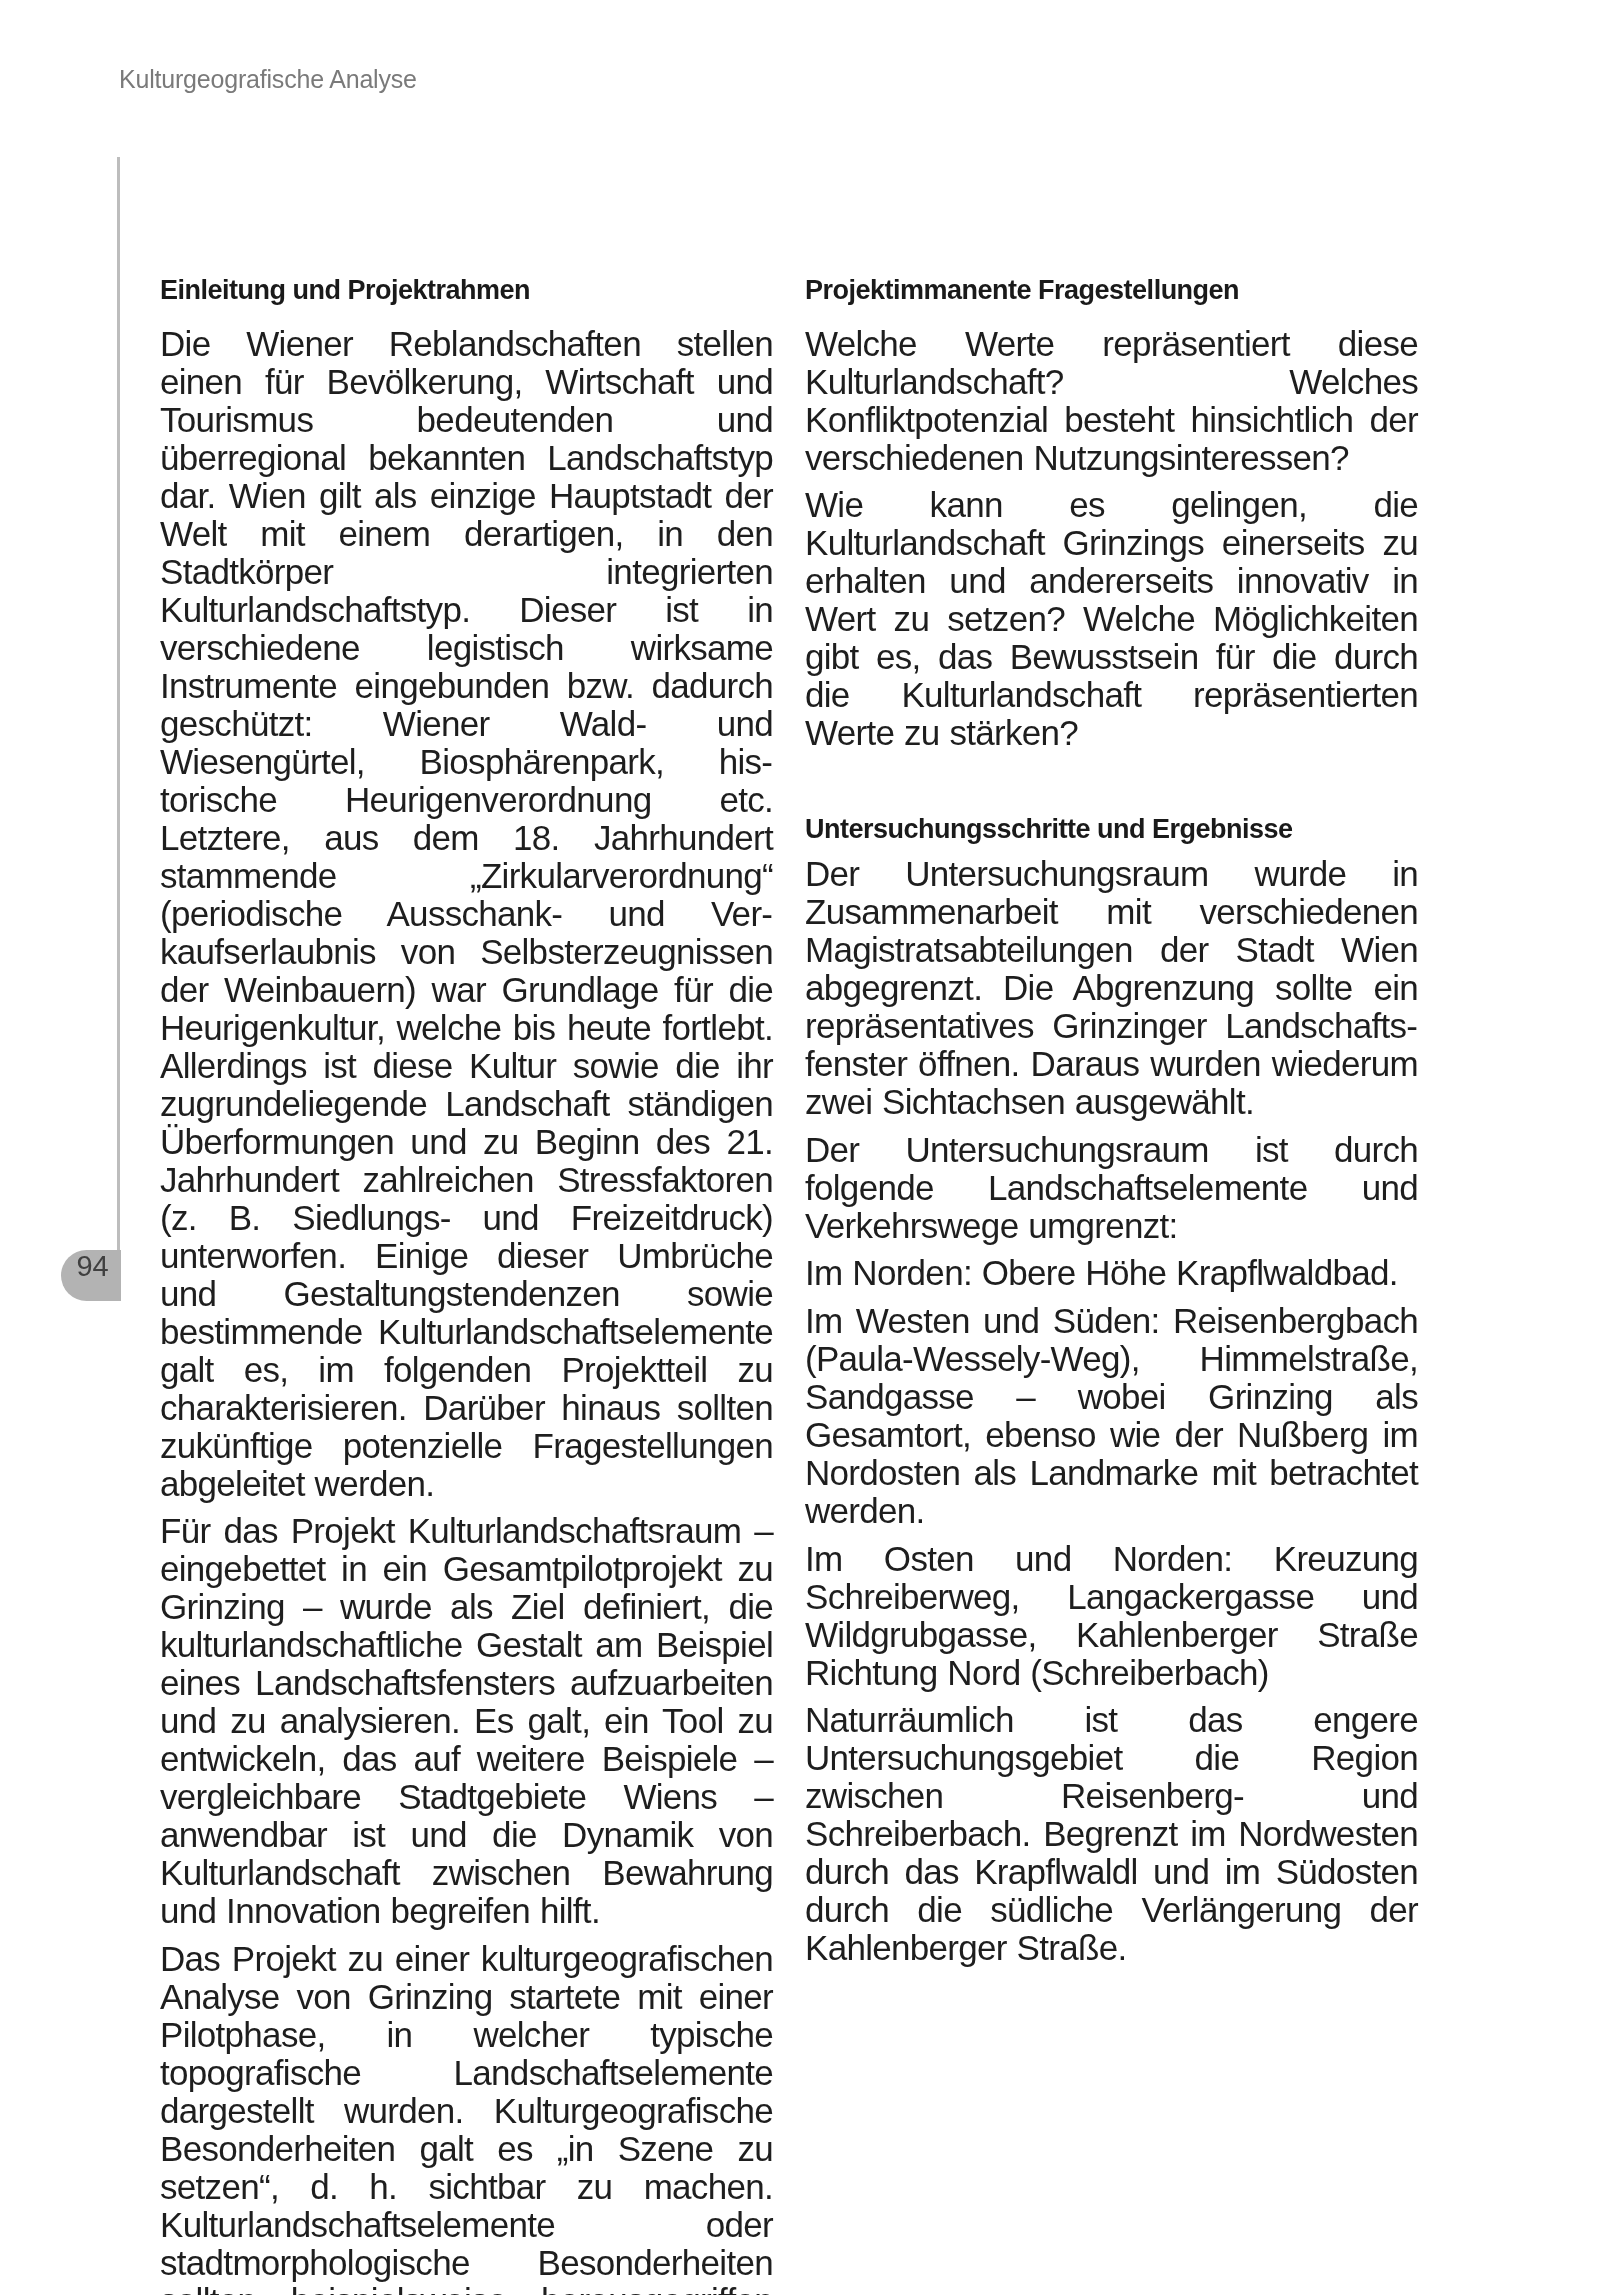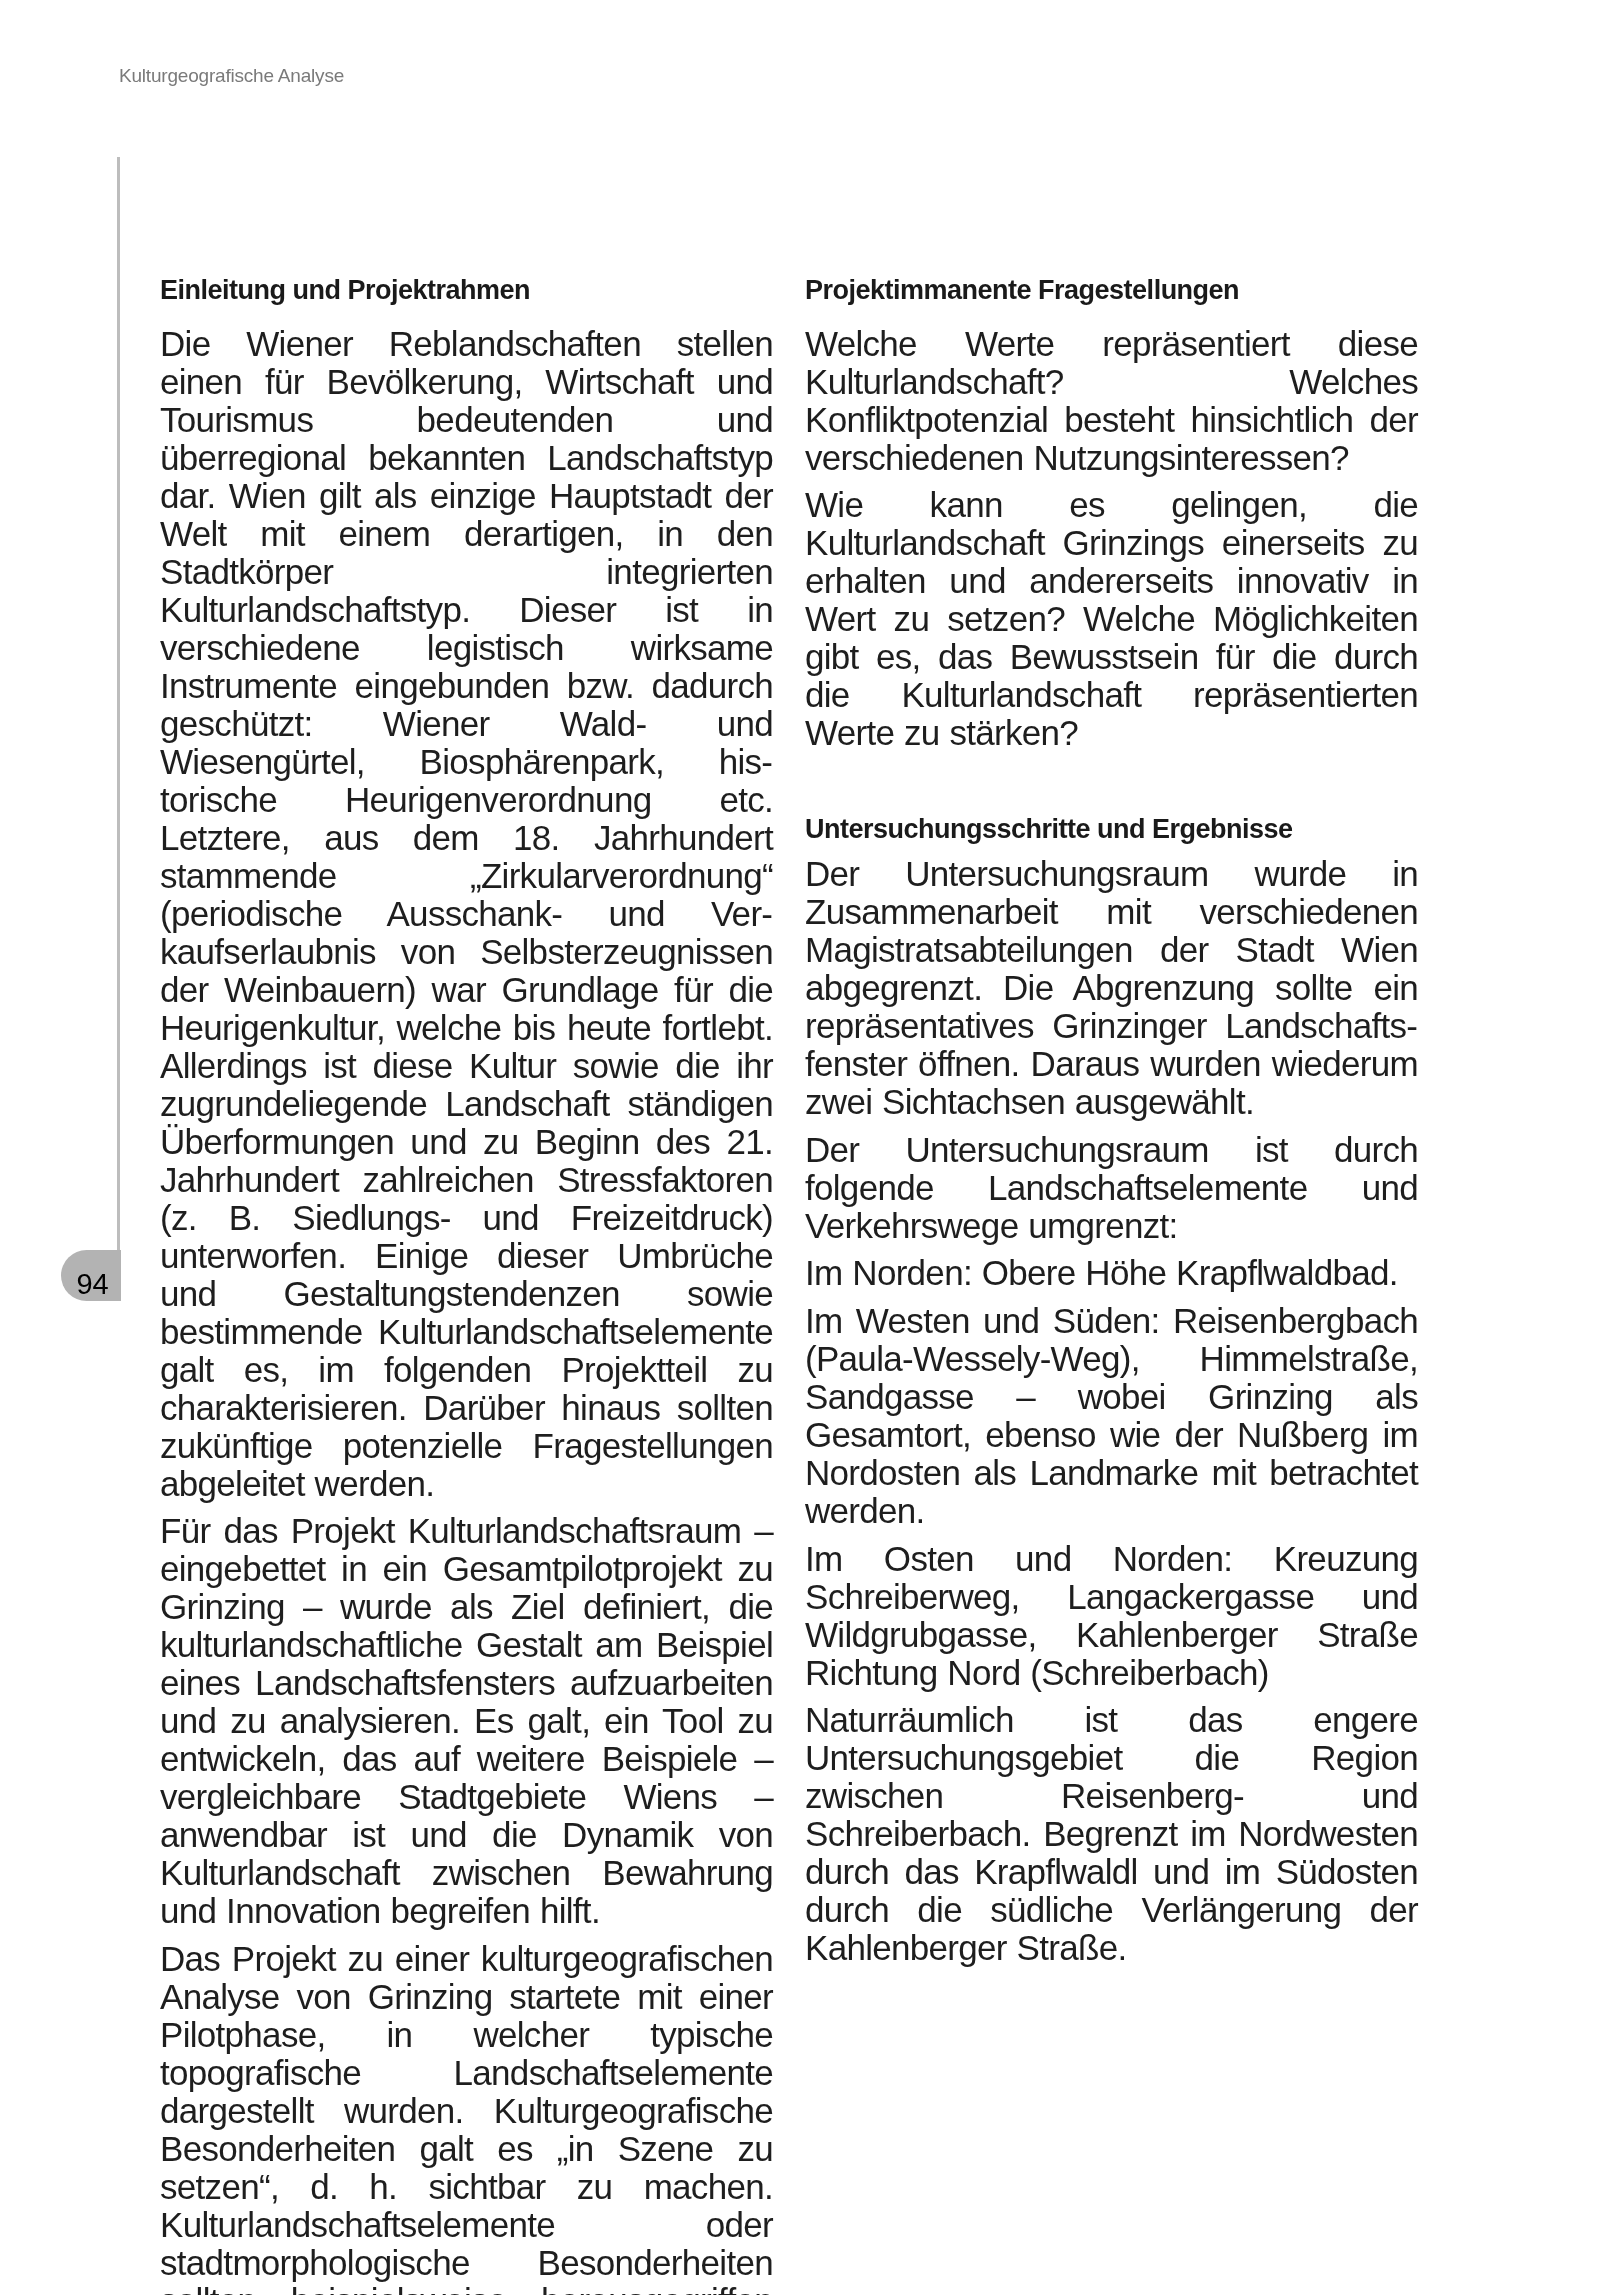--- a/index.html
+++ b/index.html
@@ -1,24 +1,24 @@
 <!DOCTYPE html>
 <html style="font-size:13px"><head>
 <meta charset="utf-8">
 <style>
   html, body { margin: 0; padding: 0; background: #ffffff; }
   body { width: 1614px; height: 2295px; position: relative; overflow: hidden;
          font-family: "Liberation Sans", "DejaVu Sans", sans-serif; color: #1e1e1e; }
-  .running-head { position: absolute; left: 119px; top: 65px; font-size: 19px;
+  .running-head { position: absolute; left: 119px; top: 65px; font-size: 25px;
                   color: #7a7a7a; letter-spacing: -0.2px; }
   .margin-rule { position: absolute; left: 117px; top: 157px; width: 3.2px; height: 1143px;
                  background: #bdbdbd; }
   .page-tab { position: absolute; left: 61px; top: 1250px; width: 60px; height: 51px;
-              background: #b3b3b3; border-radius: 27.4px 0 0 27.4px; color: #000000;
-              font-size: 29px; display: flex; align-items: flex-end; justify-content: center;
+              background: #b3b3b3; border-radius: 27.4px 0 0 27.4px; color: #404040;
+              font-size: 29px; display: flex; align-items: flex-start; justify-content: center;
               padding-left: 3.2px; box-sizing: border-box; }
   .col { position: absolute; top: 270px; width: 613px; }
   .col-left { left: 160px; }
   .col-right { left: 805px; }
   .h { font-weight: bold; font-size: 27px; line-height: 40px; margin: 0 0 14.5px 0;
        letter-spacing: -0.5px; color: #1a1a1a; }
   .p { font-size: 35px; line-height: 38px; margin: 0 0 9.7px 0; text-align: justify;
        letter-spacing: -0.7px; word-spacing: 0.8px; hyphens: manual; }
   .sub { font-weight: bold; font-size: 26px; line-height: 37px; color: #7a7a7a;
          text-align: justify; text-align-last: left; margin: 0 0 11.3px 0; letter-spacing: -0.3px; }

